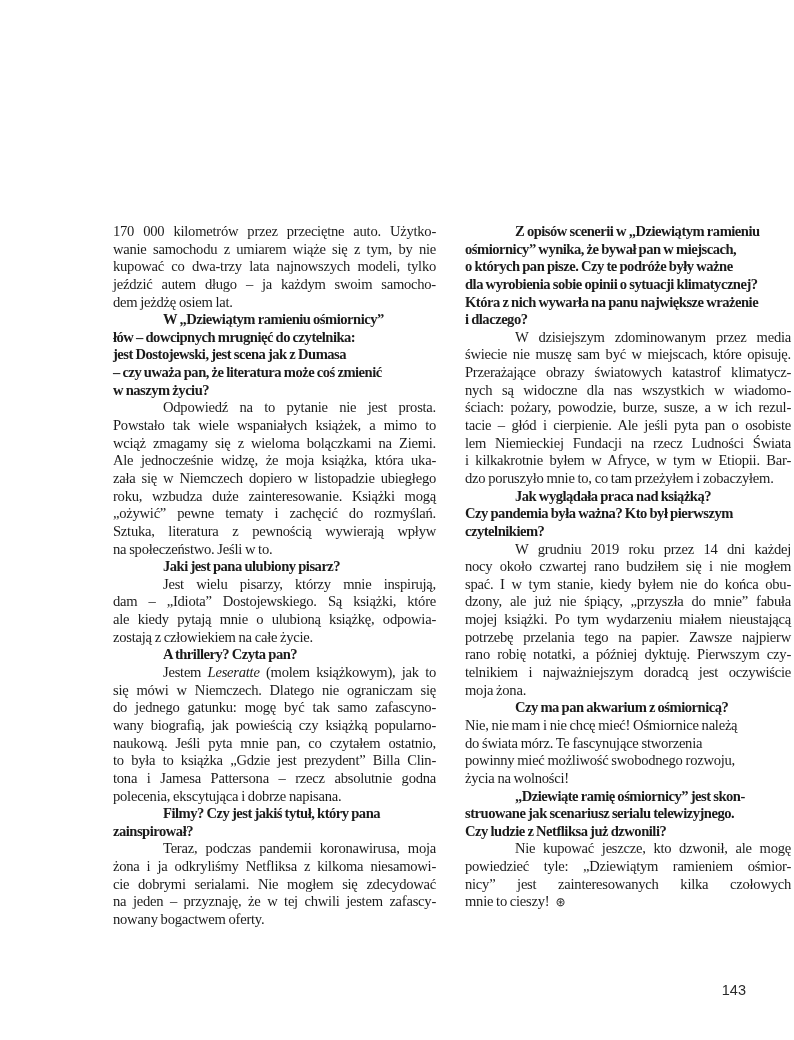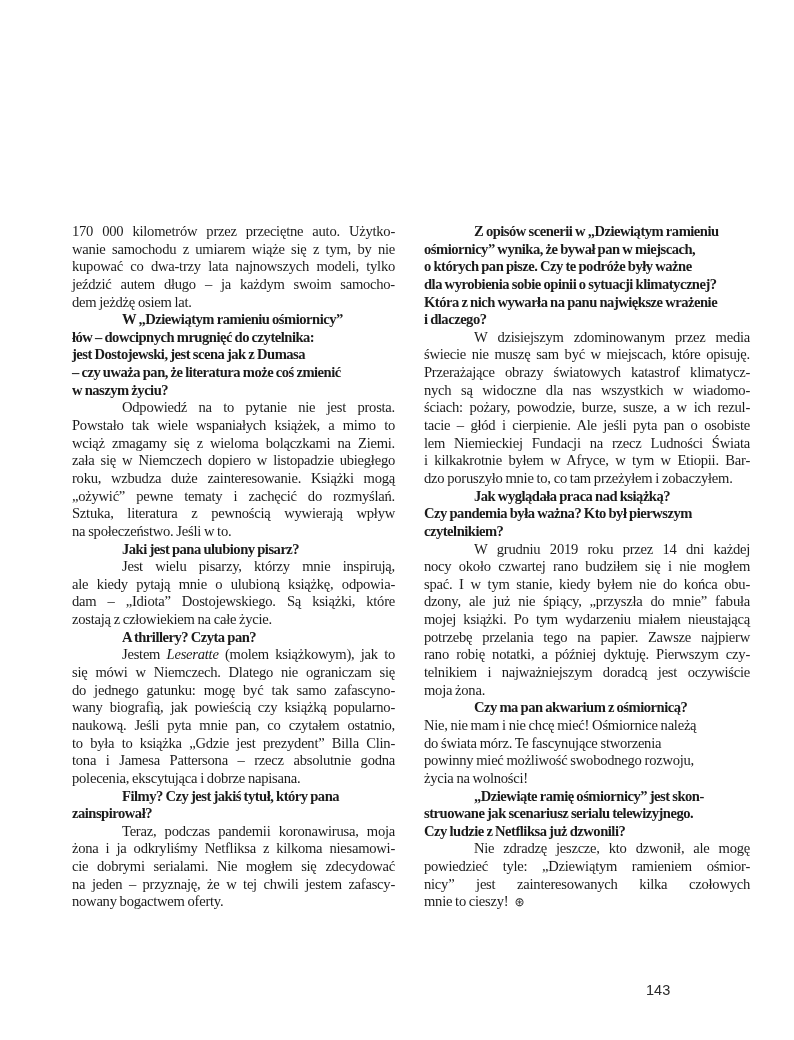--- a/index.html
+++ b/index.html
@@ -12,20 +12,21 @@
     width: 794px;
     height: 1040px;
     background: #ffffff;
     overflow: hidden;
     font-family: "Liberation Serif", serif;
     color: #1b1b1b;
   }
   .column {
     position: absolute;
     top: 223px;
+    margin-left: 41px;
   }
   .column.left  { left: 72px;  width: 323px; }
   .column.right { left: 424px; width: 326px; }
 
   .line {
     font-size: 14.6px;
     line-height: 17.65px;
     height: 17.65px;
     letter-spacing: -0.25px;
     word-spacing: -0.5px;
@@ -47,20 +48,21 @@
   .endmark {
     font-size: 12px;
     margin-left: 6px;
     color: #222;
   }
   .page-number {
     position: absolute;
     top: 982px;
     left: 646px;
     width: 100px;
+    text-align: right;
     font-family: "Liberation Sans", sans-serif;
     font-size: 14.5px;
     color: #2a2a2a;
   }
 </style>
 </head>
 <body>
 
 <div class="page">
   <div class="column left">
@@ -70,29 +72,30 @@
       <div class="line just">jeździć autem długo – ja każdym swoim samocho-</div>
       <div class="line">dem jeżdżę osiem lat.</div>
       <div class="line q indent">W „Dziewiątym ramieniu ośmiornicy”</div>
       <div class="line q">łów – dowcipnych mrugnięć do czytelnika:</div>
       <div class="line q">jest Dostojewski, jest scena jak z Dumasa</div>
       <div class="line q">– czy uważa pan, że literatura może coś zmienić</div>
       <div class="line q">w naszym życiu?</div>
       <div class="line just indent">Odpowiedź na to pytanie nie jest prosta.</div>
       <div class="line just">Powstało tak wiele wspaniałych książek, a mimo to</div>
       <div class="line just">wciąż zmagamy się z wieloma bolączkami na Ziemi.</div>
+      <div class="line just">Ale jednocześnie widzę, że moja książka, która uka-</div>
       <div class="line just">zała się w Niemczech dopiero w listopadzie ubiegłego</div>
       <div class="line just">roku, wzbudza duże zainteresowanie. Książki mogą</div>
       <div class="line just">„ożywić” pewne tematy i zachęcić do rozmyślań.</div>
       <div class="line just">Sztuka, literatura z pewnością wywierają wpływ</div>
       <div class="line">na społeczeństwo. Jeśli w to.</div>
       <div class="line q indent">Jaki jest pana ulubiony pisarz?</div>
       <div class="line just indent">Jest wielu pisarzy, którzy mnie inspirują,</div>
+      <div class="line just">dam – „Idiota” Dostojewskiego. Są książki, które</div>
       <div class="line just">ale kiedy pytają mnie o ulubioną książkę, odpowia-</div>
-      <div class="line just">dam – „Idiota” Dostojewskiego. Są książki, które</div>
       <div class="line">zostają z człowiekiem na całe życie.</div>
       <div class="line q indent">A thrillery? Czyta pan?</div>
       <div class="line just indent">Jestem <i>Leseratte</i> (molem książkowym), jak to</div>
       <div class="line just">się mówi w Niemczech. Dlatego nie ograniczam się</div>
       <div class="line just">do jednego gatunku: mogę być tak samo zafascyno-</div>
       <div class="line just">wany biografią, jak powieścią czy książką popularno-</div>
       <div class="line just">naukową. Jeśli pyta mnie pan, co czytałem ostatnio,</div>
       <div class="line just">to była to książka „Gdzie jest prezydent” Billa Clin-</div>
       <div class="line just">tona i Jamesa Pattersona – rzecz absolutnie godna</div>
       <div class="line">polecenia, ekscytująca i dobrze napisana.</div>
@@ -133,19 +136,19 @@
       <div class="line just">telnikiem i najważniejszym doradcą jest oczywiście</div>
       <div class="line">moja żona.</div>
       <div class="line q indent">Czy ma pan akwarium z ośmiornicą?</div>
       <div class="line">Nie, nie mam i nie chcę mieć! Ośmiornice należą</div>
       <div class="line">do świata mórz. Te fascynujące stworzenia</div>
       <div class="line">powinny mieć możliwość swobodnego rozwoju,</div>
       <div class="line">życia na wolności!</div>
       <div class="line q indent">„Dziewiąte ramię ośmiornicy” jest skon-</div>
       <div class="line q">struowane jak scenariusz serialu telewizyjnego.</div>
       <div class="line q">Czy ludzie z Netfliksa już dzwonili?</div>
-      <div class="line just indent">Nie zdradzę jeszcze, kto dzwonił, ale mogę</div>
+      <div class="line just indent">Nie kupować jeszcze, kto dzwonił, ale mogę</div>
       <div class="line just">powiedzieć tyle: „Dziewiątym ramieniem ośmior-</div>
       <div class="line just">nicy” jest zainteresowanych kilka czołowych</div>
       <div class="line">mnie to cieszy!<span class="endmark">⊛</span></div>
     </div>
   <div class="page-number">143</div>
 </div>
 
 </body></html>

